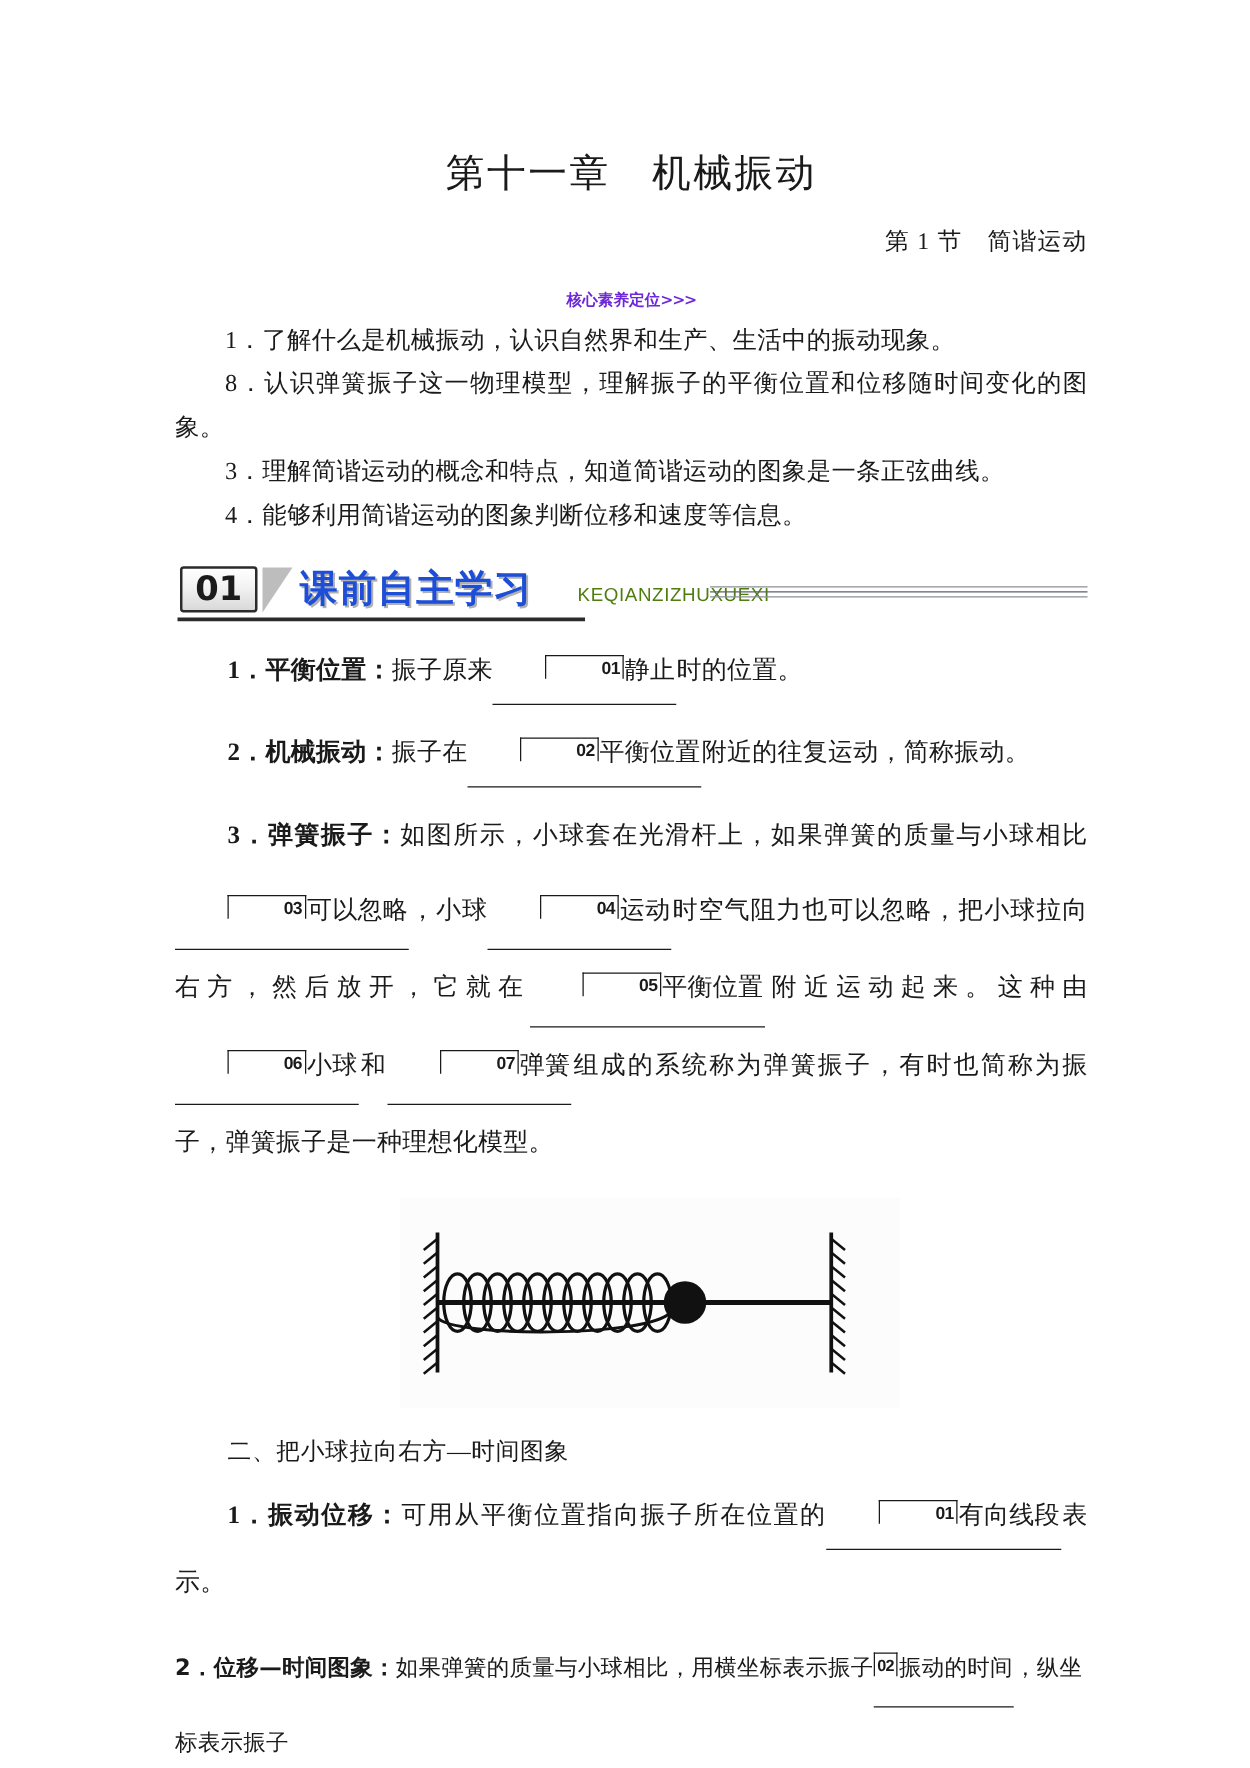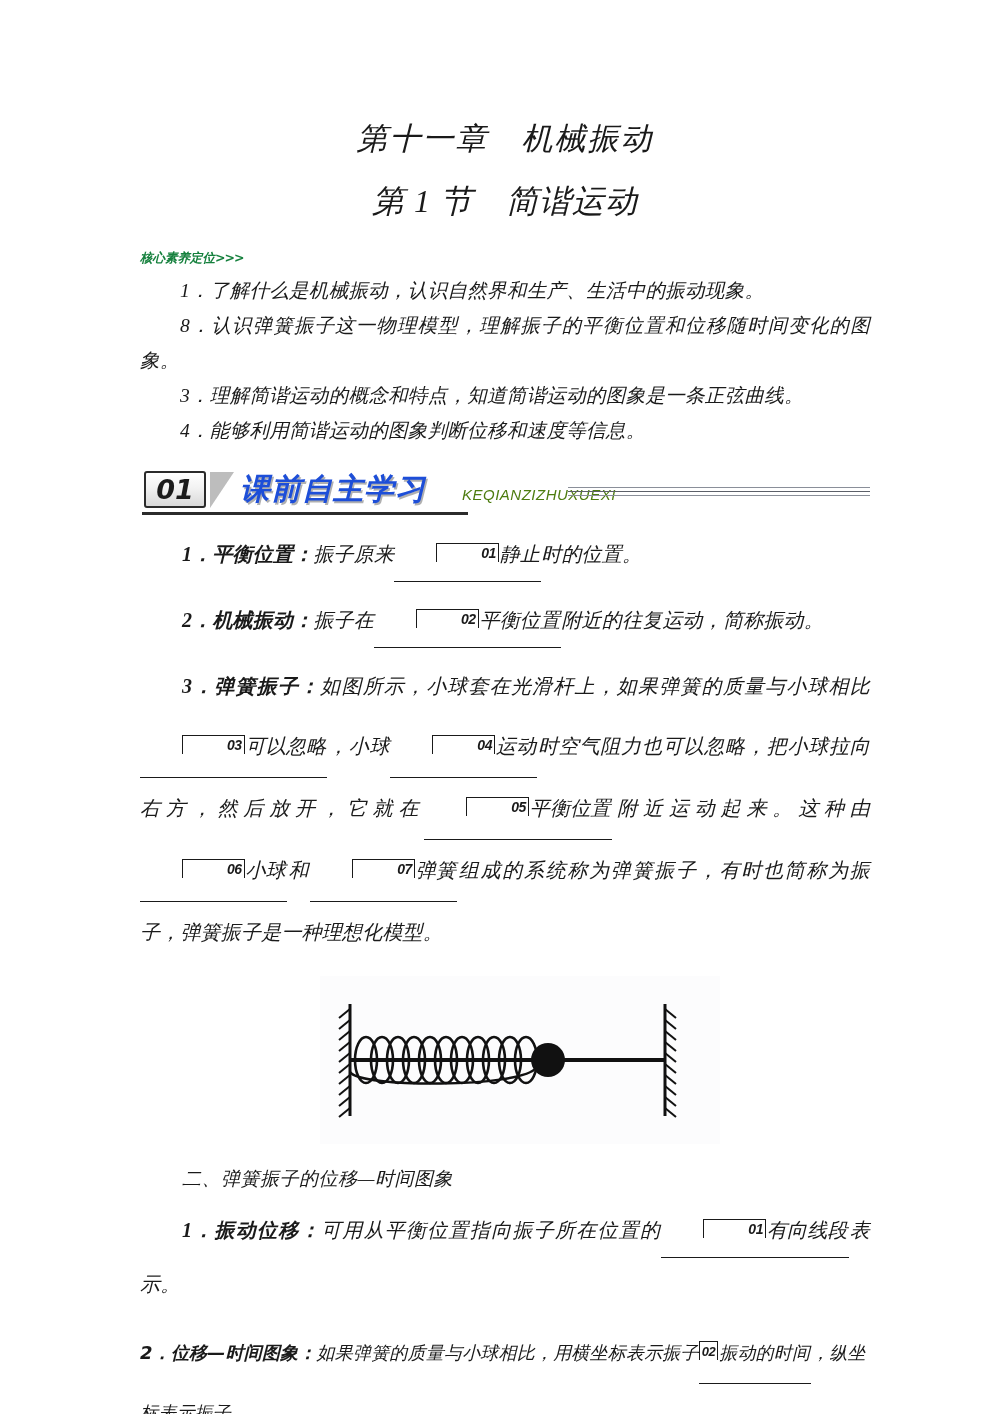--- a/index.html
+++ b/index.html
@@ -14,57 +14,57 @@
     color: #1a1a1a;
     position: relative;
     overflow: hidden;
   }
   .page {
     position: relative;
     width: 1000px;
     height: 1414px;
     padding: 0;
     box-sizing: border-box;
-    font-style: italic;
   }
   .content {
     position: absolute;
     left: 140px;
     top: 0;
     width: 730px;
   }
 
   
   .chapter-title {
     text-align: center;
     font-size: 31px;
     letter-spacing: 2px;
     margin: 0;
     padding-top: 118px;
     font-weight: 400;
     white-space: pre;
   }
   .section-title {
-    text-align: center;
-    font-size: 32px;
+    text-align: right;
+    font-size: 19px;
     letter-spacing: 1px;
     margin: 0;
     padding-top: 20px;
     font-weight: 400;
     white-space: pre;
   }
 
   
   .core-literacy {
+    text-align: center;
     margin-top: 26px;
     font-family: "DejaVu Sans", "Liberation Sans", sans-serif;
     font-size: 12.5px;
     font-weight: bold;
     letter-spacing: 0px;
-    color: #15803d;
+    color: #6d28d9;
   }
   .core-literacy .arrows {
     letter-spacing: -1px;
     font-weight: bold;
   }
 
   
   .objectives {
     margin-top: 6px;
     font-size: 19.5px;
@@ -307,20 +307,20 @@
           <ellipse cx="174" cy="84" rx="11" ry="23"></ellipse>
           <ellipse cx="190" cy="84" rx="11" ry="23"></ellipse>
           <ellipse cx="206" cy="84" rx="11" ry="23"></ellipse>
           <path d="M30 96 C 40 112, 200 112, 216 92" stroke-width="2.4"></path>
         </g>
 
         <circle cx="228" cy="84" r="17" fill="#111"></circle>
       </svg>
     </div>
 
-    <p class="subhead">二、弹簧振子的位移—时间图象</p>
+    <p class="subhead">二、把小球拉向右方—时间图象</p>
 
     <p class="para"><b class="lead">1．振动位移：</b><span>可用从平衡位置指向振子所在位置的</span><span class="blank"><span class="boxnum">01</span><span class="ans">有向线段</span></span><span>表示。</span></p>
 
     <p class="para-sans"><b class="lead">2．位移—时间图象：</b><span>如果弹簧的质量与小球相比，用横坐标表示振子</span><span class="blank"><span class="boxnum">02</span><span class="ans">振动的时间</span></span><span>，纵坐标表示振子</span></p>
 
   </div>
 </div>
 
 </body></html>

